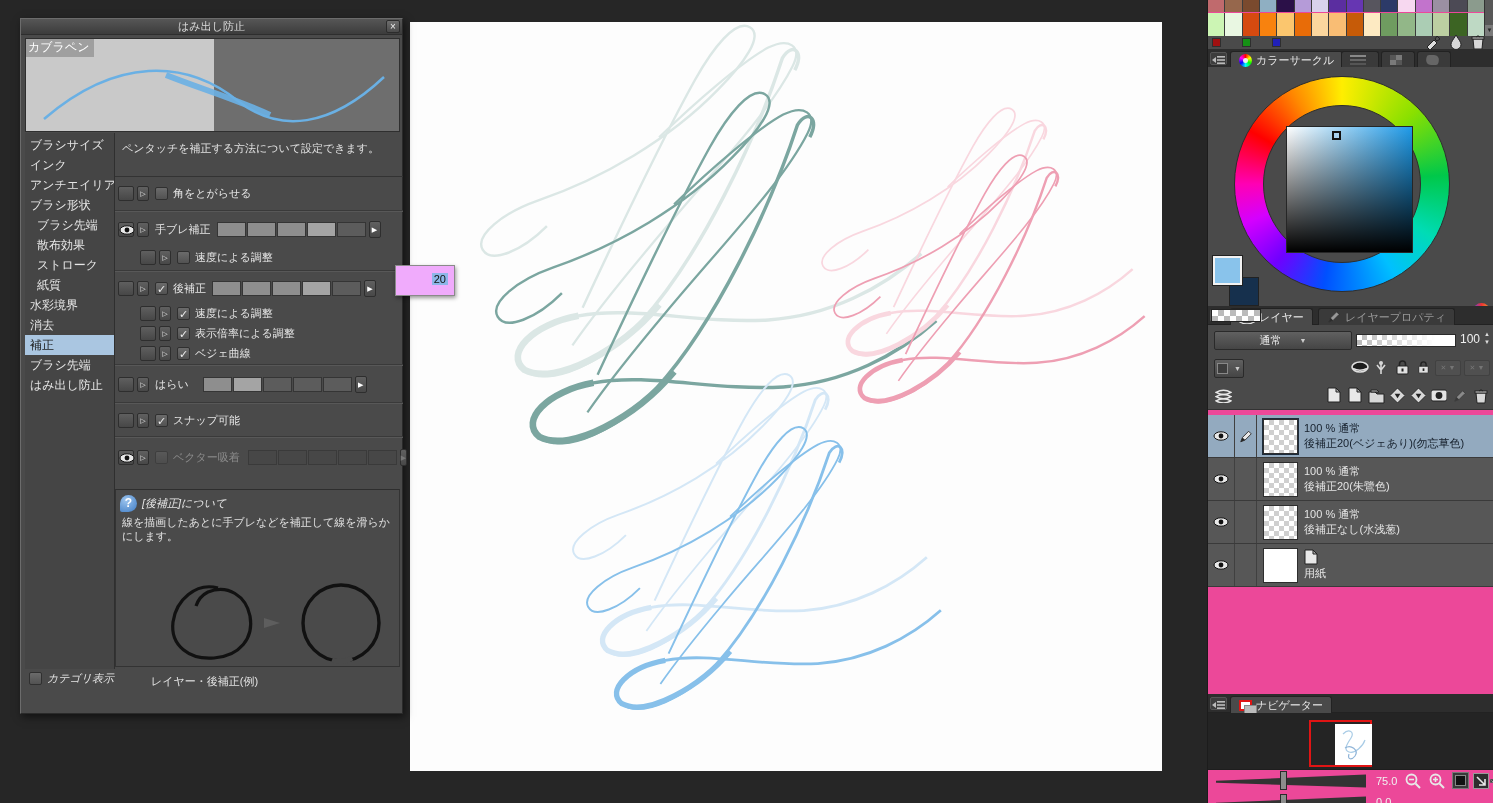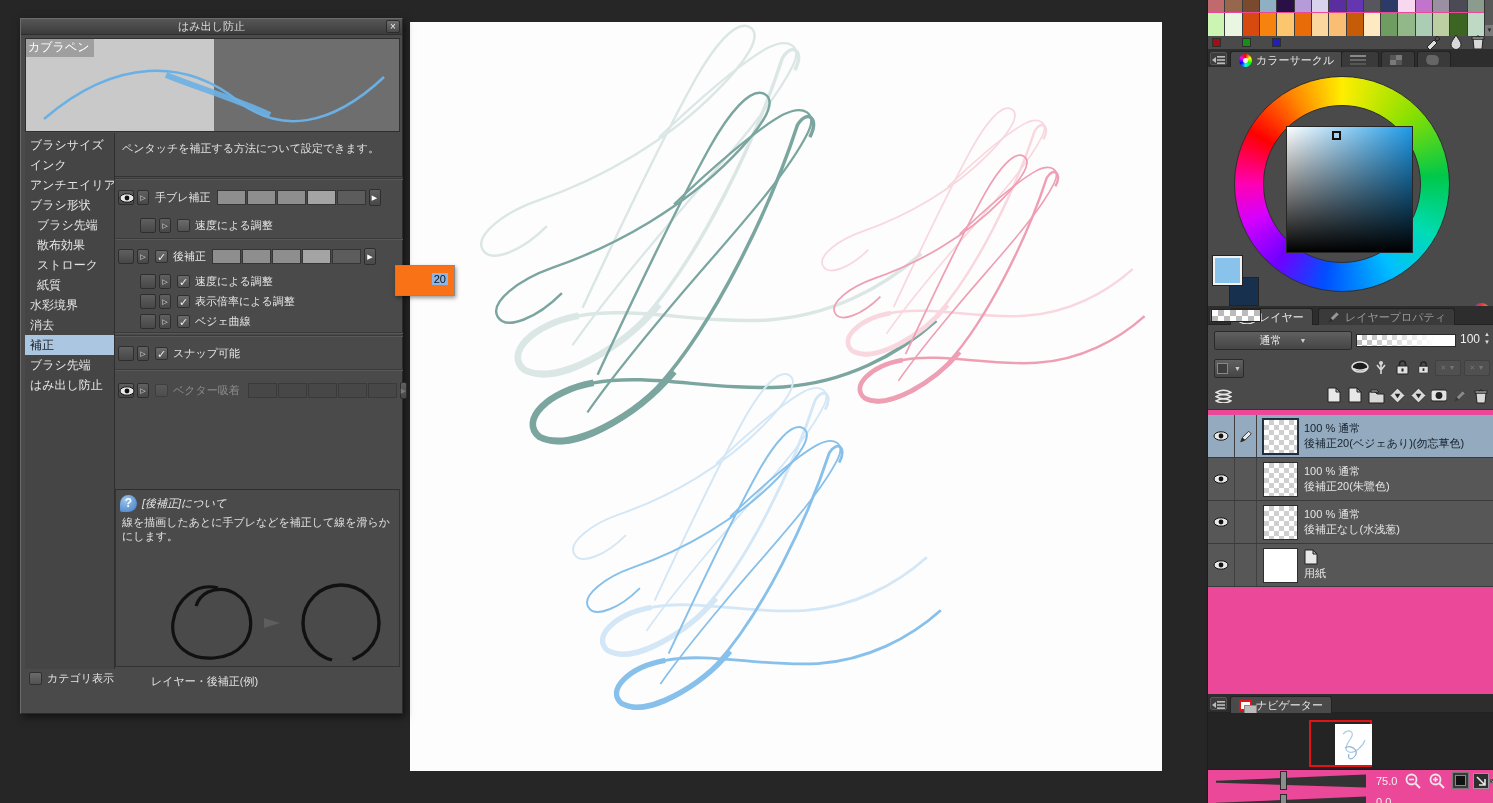--- a/index.html
+++ b/index.html
@@ -35,26 +35,26 @@
   .seg { width:29px; height:15px; border:1px solid #353535; margin-right:1px; }
   .s-a { background:#8e8e8e; } .s-b { background:#a4a4a4; } .s-c { background:#5c5c5c; } .s-o { background:#474747; border-color:#3a3a3a; }
   .slbtn { width:12px; height:17px; background:linear-gradient(#606060,#484848); border:1px solid #2e2e2e; border-radius:2px; margin-left:2px; color:#fff; font-size:7px; line-height:15px; text-align:center; }
   .slbtn.dis { color:#777; }
   .helpbox { left:94px; top:470px; width:285px; height:178px; background:#4a4a4a; border:1px solid #333; border-top-color:#2e2e2e; }
   .help-head { display:flex; align-items:center; padding:5px 4px 2px 4px; }
   .qicon { width:17px; height:17px; border-radius:50% 50% 50% 2px; background:radial-gradient(circle at 35% 30%, #9cc4ee, #3f7cc4); color:#fff; font-size:12px; font-weight:bold; text-align:center; line-height:17px; margin-right:5px; flex:none; }
   .help-title { font-size:11px; color:#e6e6e6;font-style:italic; }
   .help-body { font-size:11px; color:#e2e2e2; padding:1px 5px 0 6px; line-height:14px; }
   .caption { position:absolute; left:130px; top:655px; font-size:11px; color:#e2e2e2; }
-  .cat-toggle { position:absolute; left:8px; top:652px; display:flex; align-items:center; }
+  .cat-toggle { position:absolute; left:8px; top:652px; display:flex; align-items:center;font-style:italic; }
   .btnbar { position:absolute; left:0; top:672px; width:100%; height:22px; background:#424242; border-top:1px solid #2f2f2f; }
   .pbtn { position:absolute; top:2px; height:18px; background:linear-gradient(#606060,#484848); border:1px solid #2a2a2a; border-radius:2px; color:#e8e8e8; font-size:11px; text-align:center; line-height:16px; }
 
   
-  #popup20 { left:395px; top:265px; width:60px; height:31px; background:#f97316; border:1px solid #8a8a8a; box-shadow:1px 2px 4px rgba(0,0,0,.4); z-index:20; }
+  #popup20 { left:395px; top:265px; width:60px; height:31px; background:#f0abfc; border:1px solid #8a8a8a; box-shadow:1px 2px 4px rgba(0,0,0,.4); z-index:20; }
   #popup20 .val { position:absolute; right:6px; top:7px; font-size:11px; color:#111; background:#8db6e8; padding:0 2px; }
 
   
   #rightpanel { left:1207px; top:0; width:286px; height:803px; background:#ec4899; border-left:1px solid #1c1c1c; }
   .pal-grid { position:absolute; left:0; width:277px; display:flex; }
   .pal-grid div { flex:1 1 auto; border-right:1px solid #3c3c3c; }
   .pal-scroll { position:absolute; right:0; top:0; width:9px; height:36px; background:#585858; border-left:1px solid #333; }
   .pal-scroll .sb { position:absolute; bottom:0; left:0; width:9px; height:11px; background:#7a7a7a; color:#2a2a2a; font-size:6px; text-align:center; line-height:10px; }
   .quickrow { position:absolute; left:0; top:36px; width:286px; height:14px; background:#4a4a4a; }
   .qsw { position:absolute; top:2px; width:9px; height:9px; border:1px solid #2e2e2e; }
@@ -249,20 +249,26 @@
     <div class="cat-item">水彩境界</div>
     <div class="cat-item">消去</div>
     <div class="cat-item sel">補正</div>
     <div class="cat-item">ブラシ先端</div>
     <div class="cat-item">はみ出し防止</div>
   </div>
 
   <div class="abs content">
     <div class="desc">ペンタッチを補正する方法について設定できます。</div>
 
+    <div class="srow" style="height:32px">
+      <div class="tbox"></div>
+      <div class="fly">▷</div>
+      <div class="chk"></div>
+      <span class="lbl">角をとがらせる</span>
+    </div>
     <div class="sep"></div>
 
     <div class="srow" style="height:32px">
       <div class="tbox">
         <svg class="sym" width="16" height="10" viewBox="0 0 16 10" style="margin:2px auto 0">
             <use href="#sym-eye"></use>
           </svg>
       </div>
       <div class="fly">▷</div>
       <span class="lbl">手ブレ補正</span>
@@ -310,20 +316,33 @@
       <span class="lbl">表示倍率による調整</span>
     </div>
     <div class="srow child" style="height:20px">
       <div class="tbox"></div>
       <div class="fly">▷</div>
       <div class="chk">✓</div>
       <span class="lbl">ベジェ曲線</span>
     </div>
     <div class="sep"></div>
 
+    <div class="srow" style="height:34px">
+      <div class="tbox"></div>
+      <div class="fly">▷</div>
+      <span class="lbl">はらい</span>
+      <div class="slider" style="margin-left:14px">
+        <div class="seg s-a"></div>
+          <div class="seg s-b"></div>
+          <div class="seg s-c"></div>
+          <div class="seg s-c"></div>
+          <div class="seg s-c"></div>
+      </div>
+      <div class="slbtn">▶</div>
+    </div>
     <div class="sep"></div>
 
     <div class="srow" style="height:30px">
       <div class="tbox"></div>
       <div class="fly">▷</div>
       <div class="chk">✓</div>
       <span class="lbl">スナップ可能</span>
     </div>
     <div class="sep"></div>
 

